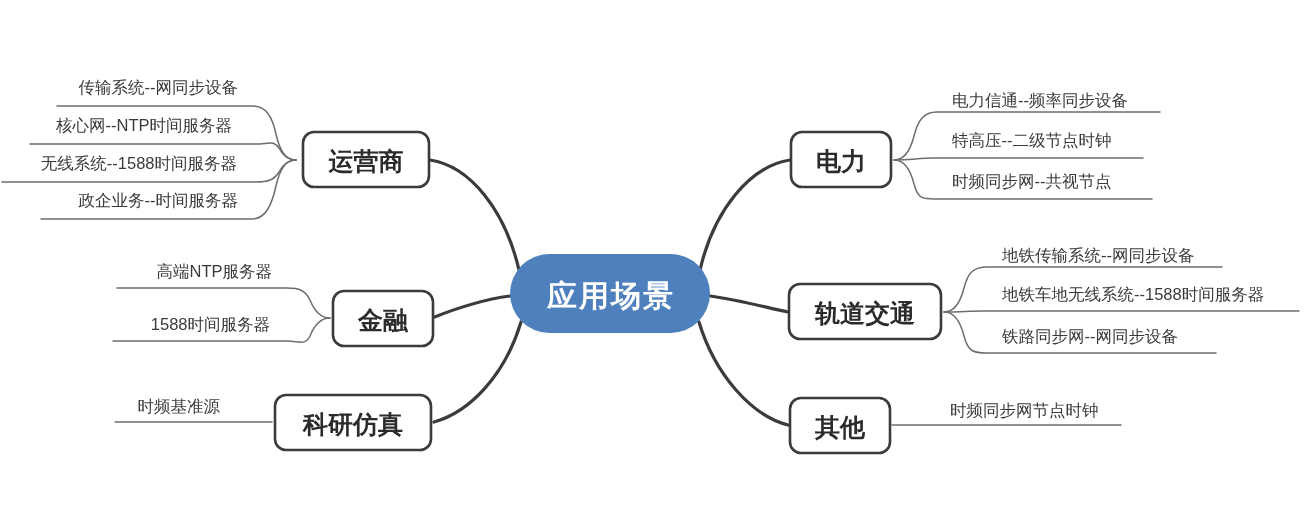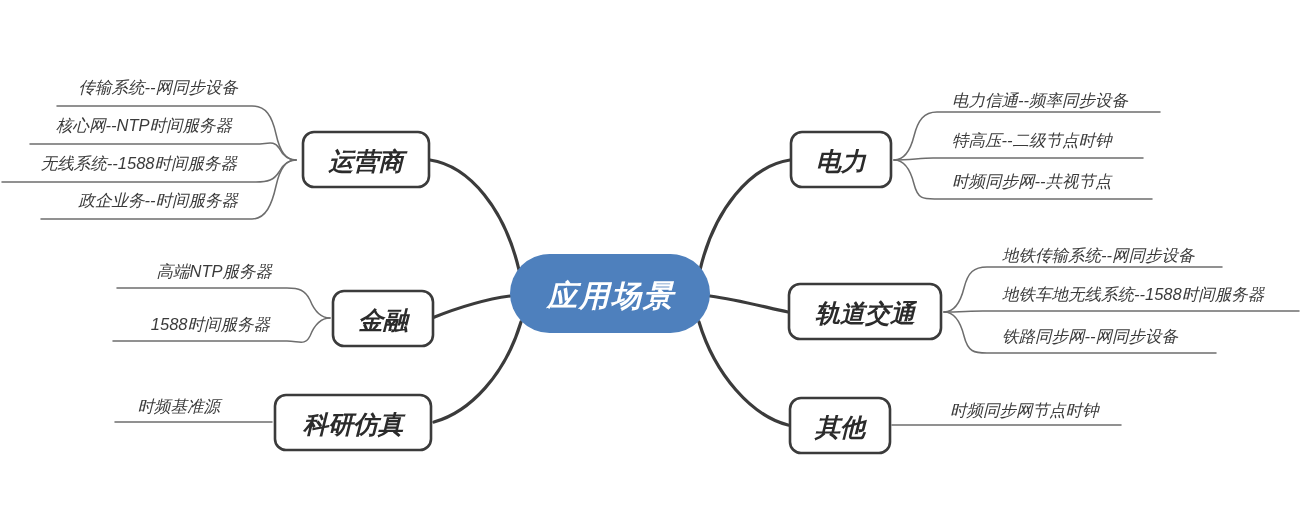--- a/index.html
+++ b/index.html
@@ -11,21 +11,20 @@
     width: 1304px;
     height: 512px;
     font-family: "Liberation Sans", "DejaVu Sans", sans-serif;
     overflow: hidden;
     position: relative;
   }
   #mindmap-root {
     position: relative;
     width: 1040px;
     height: 512px;
-    font-style: italic;
   }
   svg.mm {
     position: absolute;
     top: 0;
     left: 0;
     width: 1304px;
     height: 512px;
   }
   .branch-link {
     fill: none;

